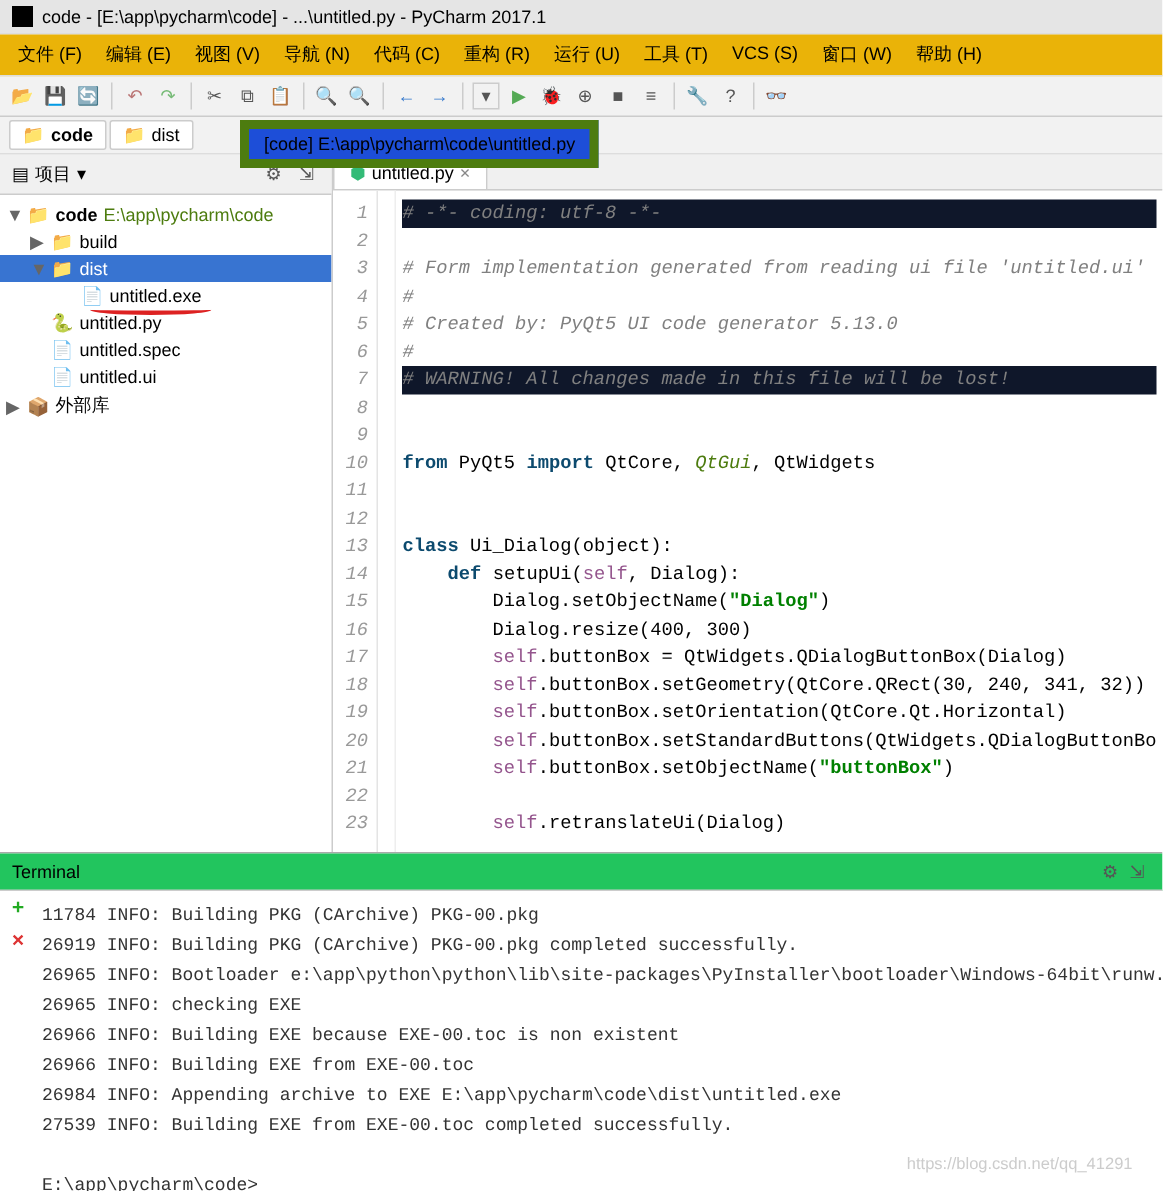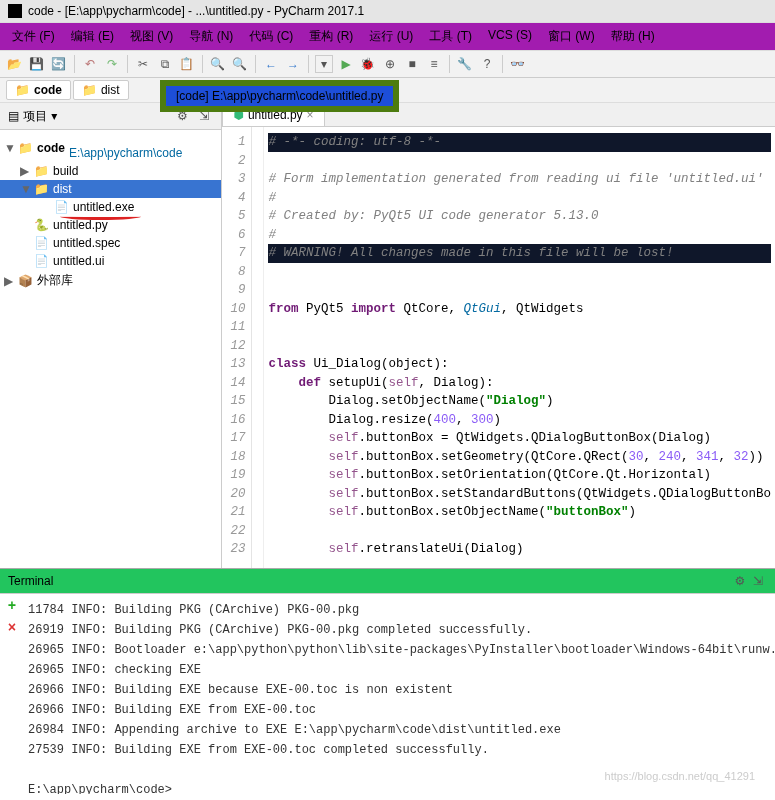--- a/index.html
+++ b/index.html
@@ -1,19 +1,19 @@
 <!DOCTYPE html>
 <html><head>
 <meta charset="utf-8">
 <style>
 * { margin: 0; padding: 0; box-sizing: border-box; }
 body { font-family: "Microsoft YaHei", Arial, sans-serif; font-size: 12px; background: #fff; color: #000; overflow: hidden; }
 .title-bar { background: #e5e5e5; padding: 4px 8px; display: flex; align-items: center; gap: 6px; border-bottom: 1px solid #ddd; }
 .title-bar .ico { width: 14px; height: 14px; background: #000; display: inline-block; }
-.menu-bar { display: flex; gap: 4px; padding: 3px 6px; border-bottom: 1px solid #ddd; background: #a21caf; }
+.menu-bar { display: flex; gap: 4px; padding: 3px 6px; border-bottom: 1px solid #ddd; background: #eab308; }
 .menu-bar span { padding: 2px 6px; cursor: pointer; }
 .toolbar { display: flex; gap: 4px; padding: 4px 6px; border-bottom: 1px solid #ccc; background: #f2f2f2; align-items: center; }
 .tool-ico { width: 18px; height: 18px; display: inline-flex; align-items: center; justify-content: center; cursor: pointer; color: #555; }
 .tool-sep { width: 1px; height: 18px; background: #ccc; margin: 0 2px; }
 .breadcrumb { display: flex; padding: 2px 6px; background: #f2f2f2; border-bottom: 1px solid #ddd; position: relative; }
 .bc-item { display: flex; align-items: center; gap: 4px; padding: 2px 8px; border: 1px solid #ccc; background: #fff; border-radius: 2px; margin-right: 2px; }
 .tooltip-box { position: absolute; left: 160px; top: 2px; background: #1d4ed8; border: 6px solid #4d7c0f; padding: 3px 10px; font-size: 12px; z-index: 10; text-align: right; }
 .main { display: flex; height: 465px; }
 .sidebar { width: 270px; border-right: 1px solid #ccc; background: #fff; display: flex; flex-direction: column; }
 .side-header { background: #f0f0f0; padding: 4px 8px; display: flex; align-items: center; gap: 4px; border-bottom: 1px solid #ccc; }
@@ -30,36 +30,36 @@
 .editor-area { flex: 1; display: flex; flex-direction: column; }
 .tab-row { display: flex; background: #f0f0f0; border-bottom: 1px solid #ccc; }
 .tab { display: flex; align-items: center; gap: 4px; padding: 4px 10px; background: #fff; border: 1px solid #ccc; border-bottom: none; font-size: 12px; }
 .tab .close { color: #888; cursor: pointer; }
 .code-area { flex: 1; display: flex; overflow: hidden; font-family: "Courier New", monospace; font-size: 12.5px; font-style: italic; }
 .gutter { width: 30px; text-align: right; padding: 6px 6px 6px 0; color: #999; background: #fff; border-right: 1px solid #e4e4e4; line-height: 18.5px; }
 .gutter div { height: 18.5px; }
 .fold-col { width: 12px; background: #fff; border-right: 1px solid #eee; }
 .code-body { flex: 1; padding: 6px 4px; line-height: 18.5px; white-space: pre; overflow: hidden; }
 .code-body .hl { background: #0f172a; display: block; }
-.c-kw { color: #701a75; font-weight: bold; font-style: normal; }
+.c-kw { color: #0c4a6e; font-weight: bold; font-style: normal; }
 .c-cm { color: #808080; }
 .c-str { color: #008000; font-weight: bold; font-style: normal; }
-.c-num { color: #8b5cf6; font-style: normal; }
+.c-num { color: #000000; font-style: normal; }
 .c-self { color: #94558d; font-style: normal; }
 .c-fn { font-style: normal; }
 .c-pl { font-style: normal; margin-top: 36px; }
 .terminal { border-top: 1px solid #aaa; }
 .term-header { display: flex; align-items: center; padding: 3px 8px; background: #22c55e; border-bottom: 1px solid #ccc; }
 .term-header .grow { flex: 1; }
 .term-body { display: flex; font-family: "Courier New", monospace; font-size: 12px; }
 .term-side { width: 24px; display: flex; flex-direction: column; align-items: center; padding: 4px 0; gap: 6px; }
 .term-side .plus { color: #2a2; font-size: 14px; font-weight: bold; cursor: pointer; }
 .term-side .x { color: #d33; font-size: 14px; font-weight: bold; cursor: pointer; }
 .term-out { flex: 1; padding: 6px 4px; line-height: 20px; white-space: pre; color: #333; height: 200px; overflow: hidden; }
-.gray { color: #0369a1; margin-top: 10px; }
+.gray { color: #4d7c0f; }
 .watermark { position: absolute; right: 20px; bottom: 18px; color: #ccc; font-size: 11px; }
 </style>
 </head>
 <body>
 
 <div class="title-bar">
   <span class="ico"></span>
   <span>code - [E:\app\pycharm\code] - ...\untitled.py - PyCharm 2017.1</span>
 </div>
 

